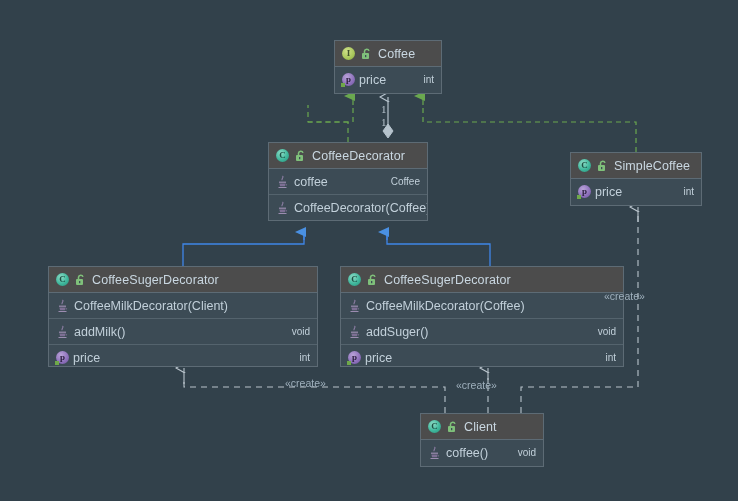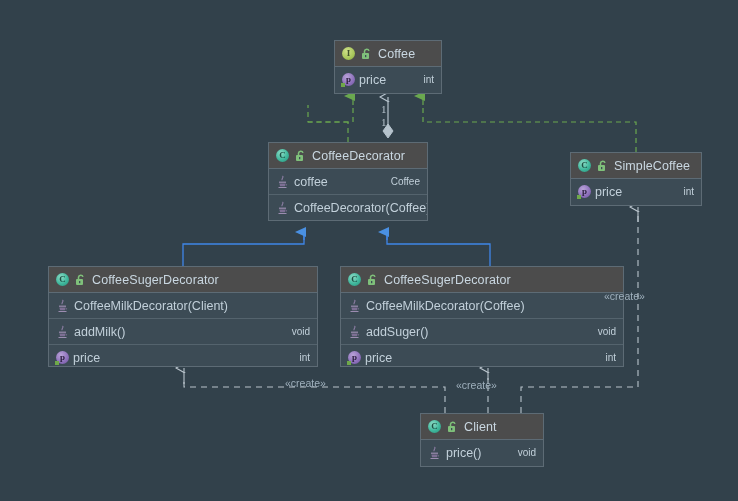--- a/index.html
+++ b/index.html
@@ -395,18 +395,18 @@
     <div class="row">
       <span class="ico ico-java">
         <svg width="13" height="14" viewBox="0 0 13 14">
           <path d="M6.5 1 c2 1.6 -1.6 2.4 -0.3 4.2" fill="none" stroke="#8e7fa6" stroke-width="1.1"></path>
           <path d="M3 6.6 h7 v1.2 H3 z" fill="#9b8cb0"></path>
           <path d="M3.4 8.6 h6.2 l-0.7 2.6 h-4.8 z" fill="#7d6f94"></path>
           <path d="M9.7 9.1 q1.6 0.3 0.4 1.5" fill="none" stroke="#7d6f94" stroke-width="1"></path>
           <path d="M2.5 12 h8 v1 h-8 z" fill="#9b8cb0"></path>
         </svg>
       </span>
-      <span class="mname">price()</span>
+      <span class="mname">coffee()</span>
       <span class="mtype">void</span>
     </div>
   </div>
 
 </div>
 
 </body></html>

